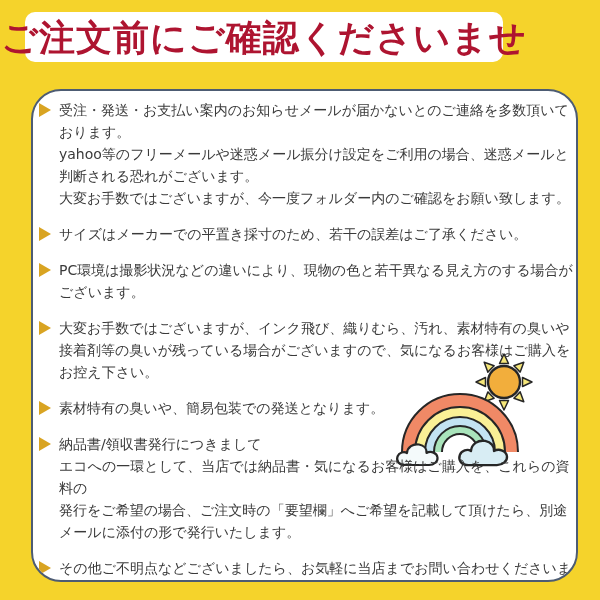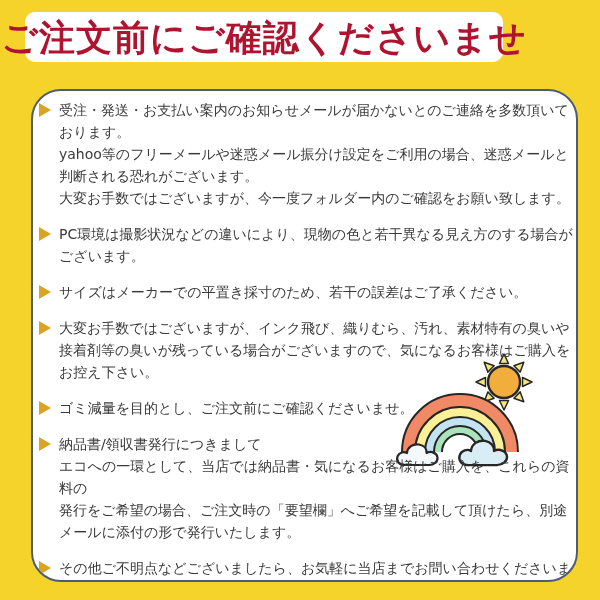--- a/index.html
+++ b/index.html
@@ -111,39 +111,39 @@
           <span class="tri"></span>
           <p class="notice-text">受注・発送・お支払い案内のお知らせメールが届かないとのご連絡を多数頂いて
 おります。
 yahoo等のフリーメールや迷惑メール振分け設定をご利用の場合、迷惑メールと
 判断される恐れがございます。
 大変お手数ではございますが、今一度フォルダー内のご確認をお願い致します。</p>
         </div>
 
         <div class="notice">
           <span class="tri"></span>
-          <p class="notice-text">PC環境は撮影状況などの違いにより、現物の色と若干異なる見え方のする場合が
-ございます。</p>
+          <p class="notice-text">サイズはメーカーでの平置き採寸のため、若干の誤差はご了承ください。</p>
         </div>
 
         <div class="notice">
           <span class="tri"></span>
-          <p class="notice-text">サイズはメーカーでの平置き採寸のため、若干の誤差はご了承ください。</p>
+          <p class="notice-text">PC環境は撮影状況などの違いにより、現物の色と若干異なる見え方のする場合が
+ございます。</p>
         </div>
 
         <div class="notice">
           <span class="tri"></span>
           <p class="notice-text">大変お手数ではございますが、インク飛び、織りむら、汚れ、素材特有の臭いや
 接着剤等の臭いが残っている場合がございますので、気になるお客様はご購入を
 お控え下さい。</p>
         </div>
 
         <div class="notice">
           <span class="tri"></span>
-          <p class="notice-text">ゴミ減量を目的とし、ご注文前にご確認くださいませ。</p>
+          <p class="notice-text">素材特有の臭いや、簡易包装での発送となります。</p>
         </div>
 
         <div class="notice">
           <span class="tri"></span>
           <p class="notice-text">納品書/領収書発行につきまして
 エコへの一環として、当店では納品書・気になるお客様はご購入を、これらの資料の
 発行をご希望の場合、ご注文時の「要望欄」へご希望を記載して頂けたら、別途
 メールに添付の形で発行いたします。</p>
         </div>
 

